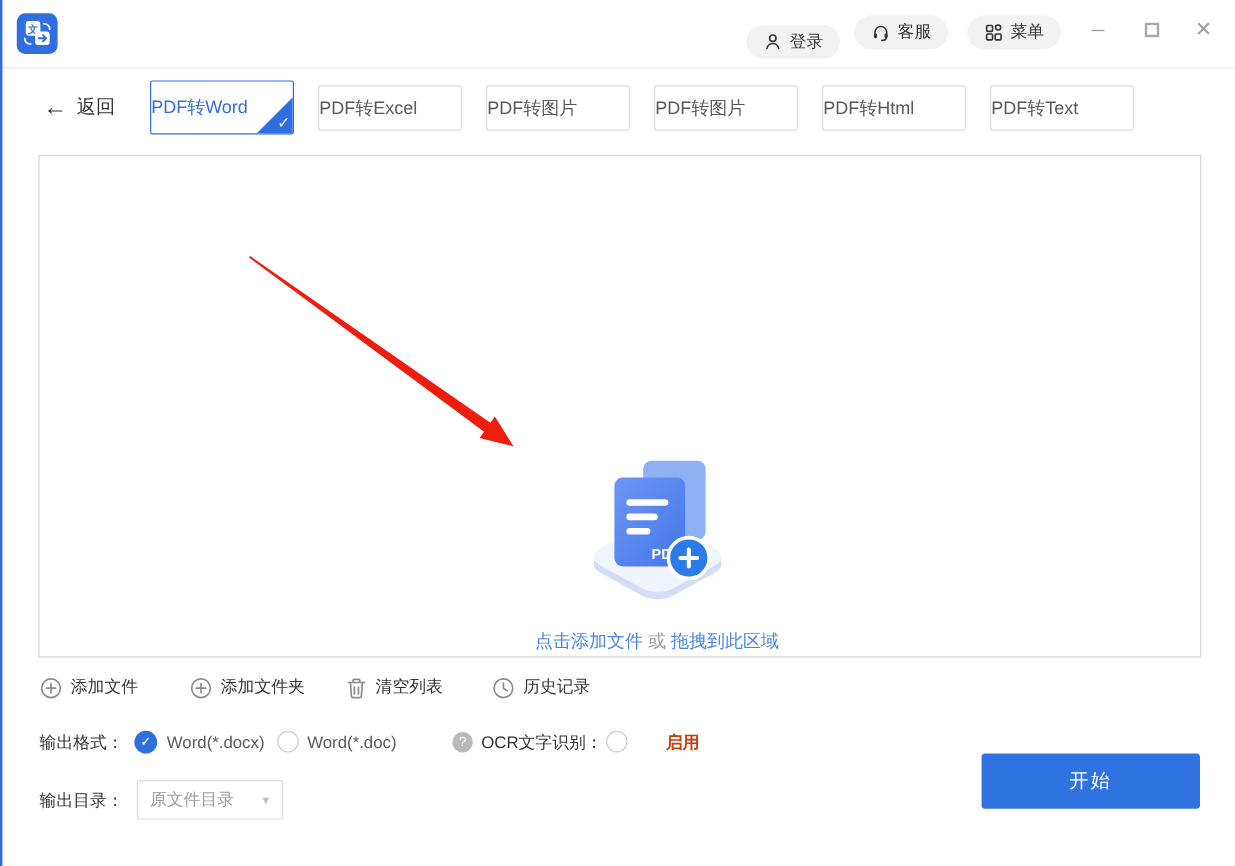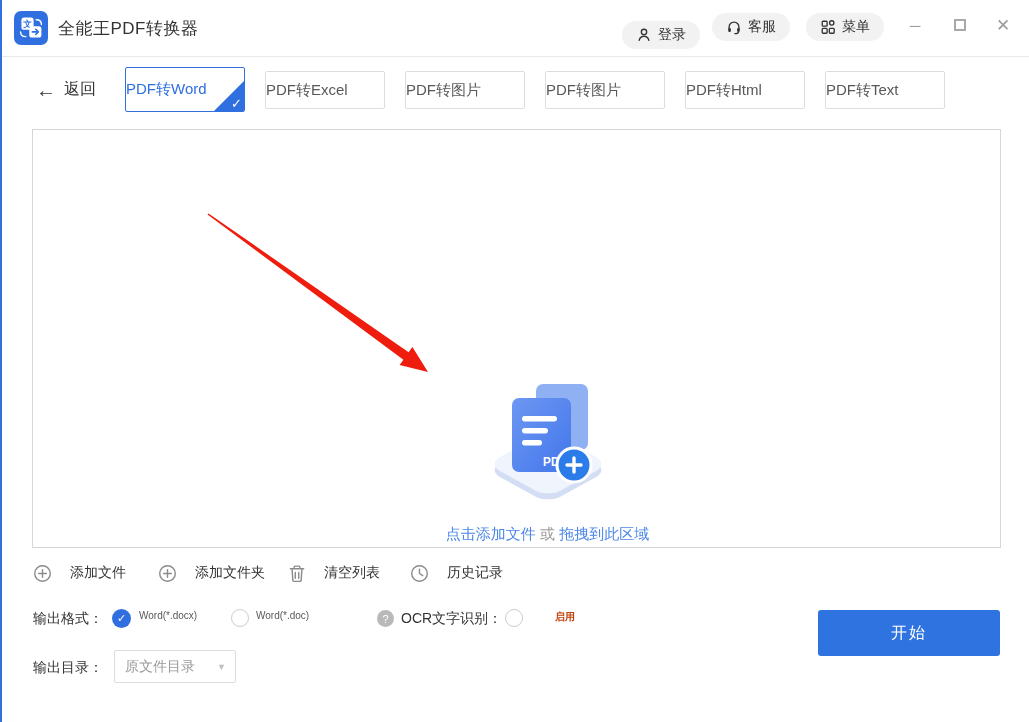--- a/index.html
+++ b/index.html
@@ -57,71 +57,70 @@
   .dz-icon { position:absolute; left:452px; top:246px; }
   .dz-text { position:absolute; left:0; top:395px; width:1029px; text-align:center;
     font-size:15px; }
   .dz-link { color:var(--link,#4a86e8); cursor:pointer; }
   .dz-or { color:#9a9a9a; }
 
   .red-arrow { position:absolute; left:0; top:0; width:1029px; height:722px;
     pointer-events:none; z-index:10; }
 
   
-  .action { position:absolute; top:561px; height:24px; display:flex; gap:18px;
+  .action { position:absolute; top:561px; height:24px; display:flex; gap:7px;
     align-items:center; font-size:14px; color:#333; cursor:pointer; }
   .action svg { display:block; }
   .action-0 { left:33px; } .action-1 { left:158px; }
   .action-2 { left:288px; } .action-3 { left:410px; }
 
   
   .fmt-row { position:absolute; left:0; top:606px; width:1029px; height:26px; }
   .fmt-label { position:absolute; left:33px; top:4px; font-size:14px; color:#333; }
   .radio { position:absolute; top:3px; width:18px; height:18px; border-radius:50%;
     border:1px solid #ccc; background:#fff; cursor:pointer; display:flex;
     align-items:center; justify-content:center; }
   .radio.checked { border:none; background:var(--accent,#2f6fe0); width:19px; height:19px; }
   .radio .chk { color:#fff; font-size:11px; font-weight:bold; }
-  .opt-text { position:absolute; top:4px; font-size:10px; color:#595959; cursor:pointer; }
+  .opt-text { position:absolute; top:4px; font-size:14px; color:#595959; cursor:pointer; }
   .radio-docx { left:112px; }  .txt-docx { left:139px; }
   .radio-doc  { left:231px; }  .txt-doc  { left:256px; }
   .help-circle { position:absolute; left:377px; top:4px; width:17px; height:17px;
     border-radius:50%; background:#b9b9b9; color:#fff; font-size:11px;
     display:flex; align-items:center; justify-content:center; cursor:pointer; }
   .ocr-label { position:absolute; left:401px; top:4px; font-size:14px; color:#333; }
   .radio-ocr { left:505px; }
   .txt-ocr { left:555px; color:#c2410c;font-weight:bold; }
 
   
   .dir-label { position:absolute; left:33px; top:659px; font-size:14px; color:#333; }
   .dir-select { position:absolute; left:114px; top:650px; width:122px; height:33px;
     border:1px solid #ddd; border-radius:2px; background:#fff; display:flex;
     align-items:center; padding:0 10px; font-size:14px; color:#9a9a9a;
     cursor:pointer; }
   .dir-caret { position:absolute; right:9px; top:11px; font-size:9px; color:#c0c0c0; }
-  .start-btn { position:absolute; left:818px; top:610px; width:182px; height:46px;
+  .start-btn { position:absolute; left:818px; top:628px; width:182px; height:46px;
     background:var(--start,#2f73e0); color:#fff; font-size:16px; border:none;
     border-radius:3px; display:flex; align-items:center; justify-content:center;
     cursor:pointer; letter-spacing:2px; }
 </style>
 </head>
 <body>
 
 <div class="header">
   <div class="logo">
     <svg width="26" height="26" viewBox="0 0 30 30">
       <rect x="4" y="3" width="14" height="14" rx="3" fill="#fff"></rect>
       <text x="11" y="14" font-size="10" font-weight="bold" fill="#2f6fe0" text-anchor="middle">文</text>
       <rect x="13" y="13" width="14" height="13" rx="3" fill="#fff"></rect>
       <path d="M16.5 19.5h7 M20.5 16.5l3 3-3 3" stroke="#2f6fe0" stroke-width="1.8" fill="none" stroke-linecap="round" stroke-linejoin="round"></path>
       <path d="M21 5.5c4 0 6 2 6 5.5" stroke="#fff" stroke-width="1.6" fill="none" stroke-linecap="round"></path>
       <path d="M9 25c-4 0-6-2-6-5.5" stroke="#fff" stroke-width="1.6" fill="none" stroke-linecap="round"></path>
     </svg>
   </div>
-  <div class="app-title">全能王PDF转换器</div>
 
   <div class="pill pill-login">
     <span>
       <svg width="16" height="16" viewBox="0 0 18 18" fill="none" stroke="#333" stroke-width="1.5">
         <circle cx="9" cy="5.5" r="3"></circle>
         <path d="M3.5 15c.8-3 2.8-4.6 5.5-4.6s4.7 1.6 5.5 4.6" stroke-linecap="round"></path>
       </svg>
     </span>
     <span>登录</span>
   </div>

